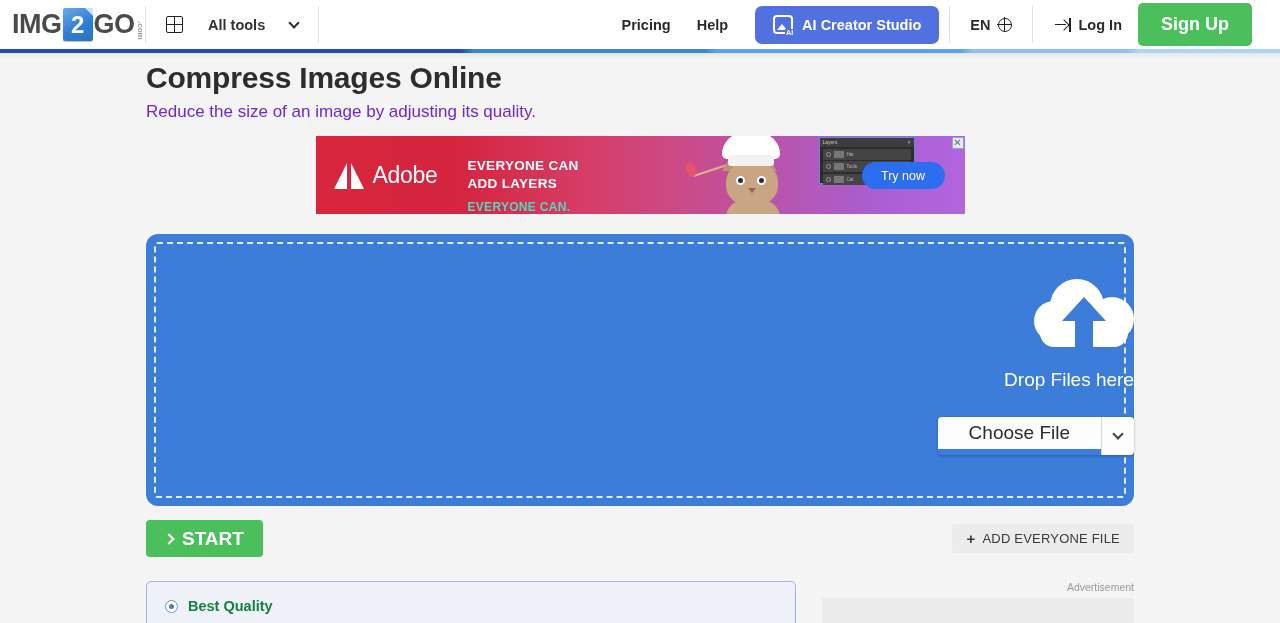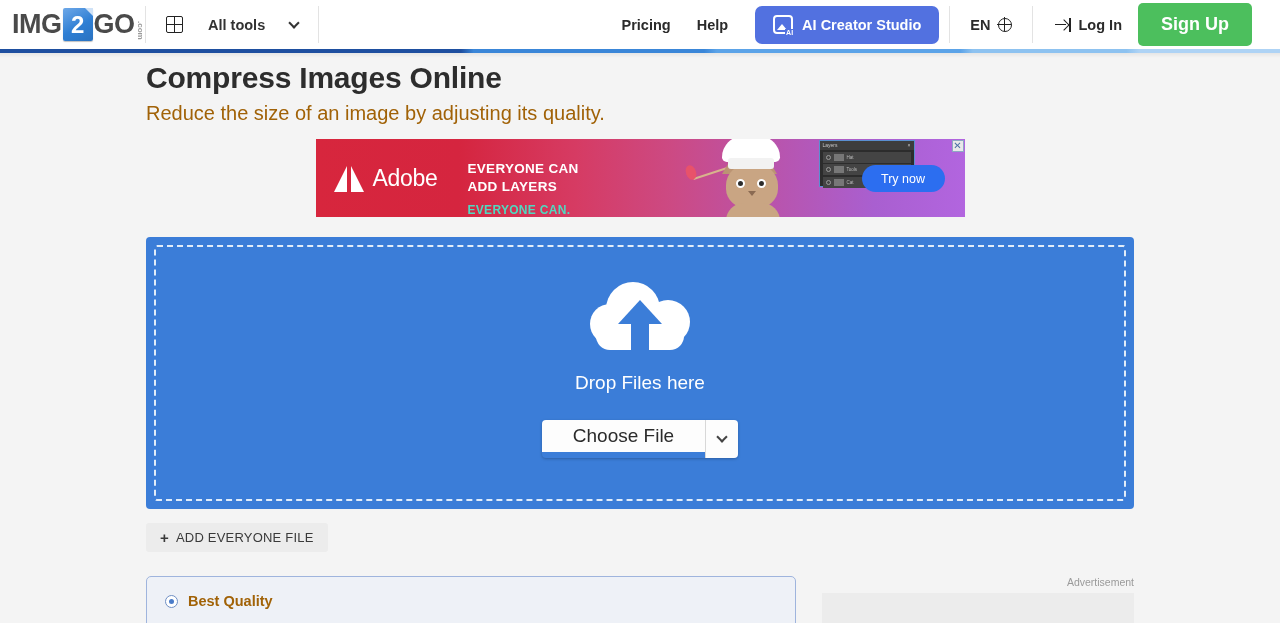--- a/index.html
+++ b/index.html
@@ -192,21 +192,21 @@
 
   
   .main { position: relative; width: 1280px; }
   .container { width: 988px; margin: 0 auto; position: relative; }
 
   .page-title {
     font-size: 30px; font-weight: bold; color: #2d2d2d;
     padding-top: 12px; letter-spacing: -0.2px;
   }
   .page-sub {
-    font-size: 20px; color: #a16207; margin-top: 7px;
+    font-size: 17px; color: #6d28d9; margin-top: 7px;
   }
 
   
   .ad-wrap { margin-top: 14px; display: flex; justify-content: center; }
   .ad {
     position: relative;
     width: 649px; height: 78px;
     background: linear-gradient(90deg,
       #d7263d 0%, #d5253f 22%, #d63b63 40%,
       #cc4a84 55%, #b755b0 72%, #a95fd0 86%, #b265df 100%);
@@ -315,23 +315,23 @@
     font-size: 10px; color: #4a6fa5; line-height: 1;
     cursor:pointer;
   }
 
   
   .dropzone {
     position: relative;
     margin-top: 20px;
     width: 988px; height: 272px;
     background: #3b7dd8;
-    border-radius: 4px;
+    border-radius: 12px;
     display:flex; flex-direction: column;
-    align-items:center; justify-content:center;
+    align-items:flex-end; justify-content:center;
     cursor: pointer;
   }
   .dropzone::before {
     content:"";
     position:absolute; left:8px; top:8px; right:8px; bottom:8px;
     border: 2px dashed rgba(255,255,255,.85);
     border-radius: 3px;
     pointer-events:none;
   }
   .cloud {
@@ -421,21 +421,21 @@
   }
   .radio-row { display:flex; align-items:center; gap: 10px; }
   .radio {
     width: 13px; height: 13px; border-radius: 50%;
     border: 1.5px solid #6f8fc4; background:#fff; position:relative; flex:none;
   }
   .radio::after {
     content:""; position:absolute; left:3px; top:3px; width:5px;height:5px;
     background:#4a7cc9; border-radius:50%;
   }
-  .radio-label { font-size: 14.5px; font-weight: bold; color: #a16207; }
+  .radio-label { font-size: 14.5px; font-weight: bold; color: #15803d; }
 
   .ad-right { width: 312px; position: relative; }
   .ad-label {
     font-size: 10.5px; color: #9a9a9a; text-align: right;
     margin-bottom: 5px;
   }
   .ad-right-box {
     width: 312px; height: 40px; background: #ececec;
   }
 </style>
@@ -581,20 +581,24 @@
         <div class="choose-btn">
           <span>Choose File</span>
         </div>
         <div class="choose-drop">
           <span class="chev"></span>
         </div>
       </div>
     </div>
 
     <div class="action-row">
+      <div class="start-btn">
+        <span class="arrow-r"></span>
+        <span>START</span>
+      </div>
       <div class="add-example">
         <span class="plus">+</span>
         <span>ADD EVERYONE FILE</span>
       </div>
     </div>
 
     <div class="bottom-row">
       <div class="settings-panel">
         <div class="radio-row">
           <span class="radio"></span>

